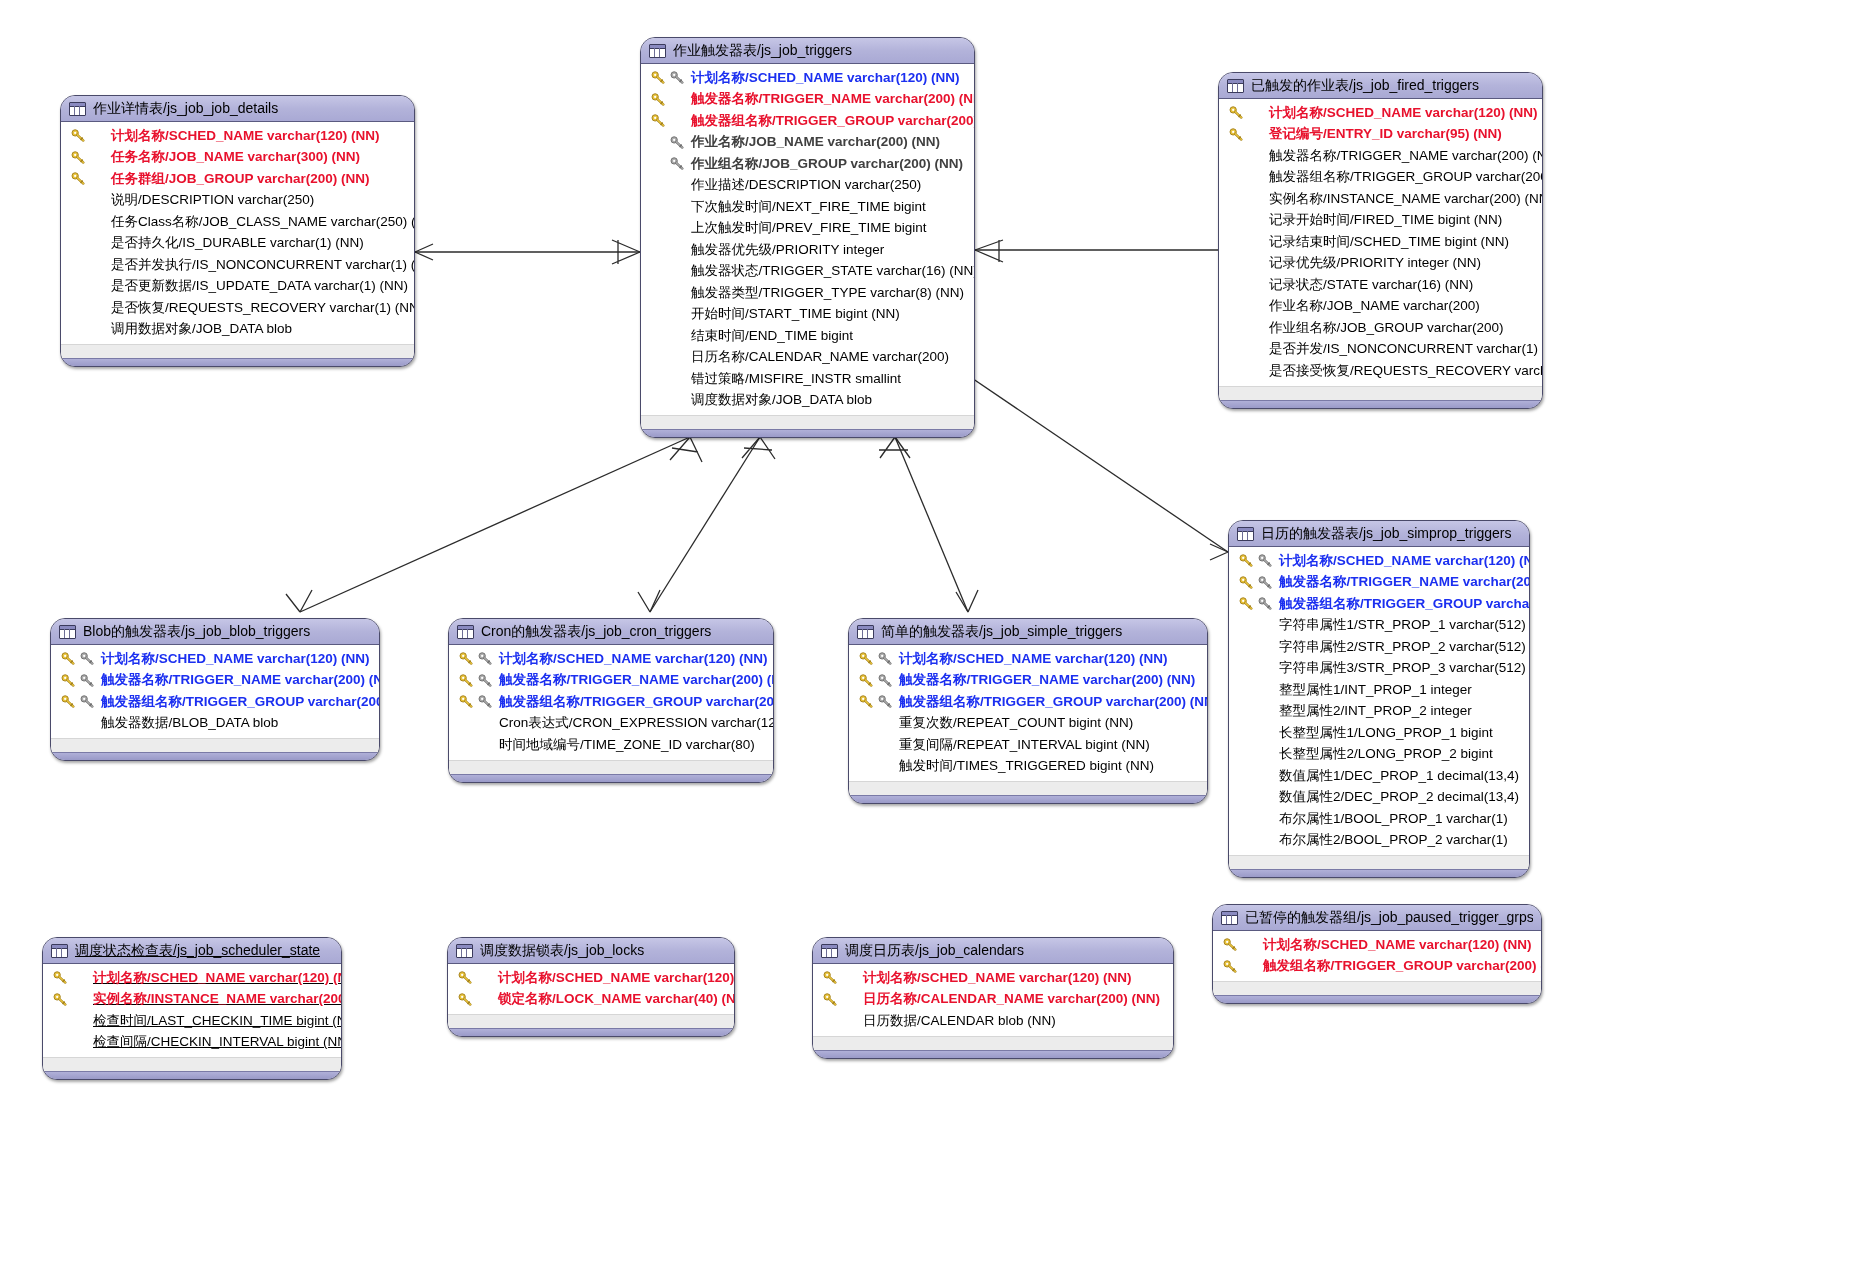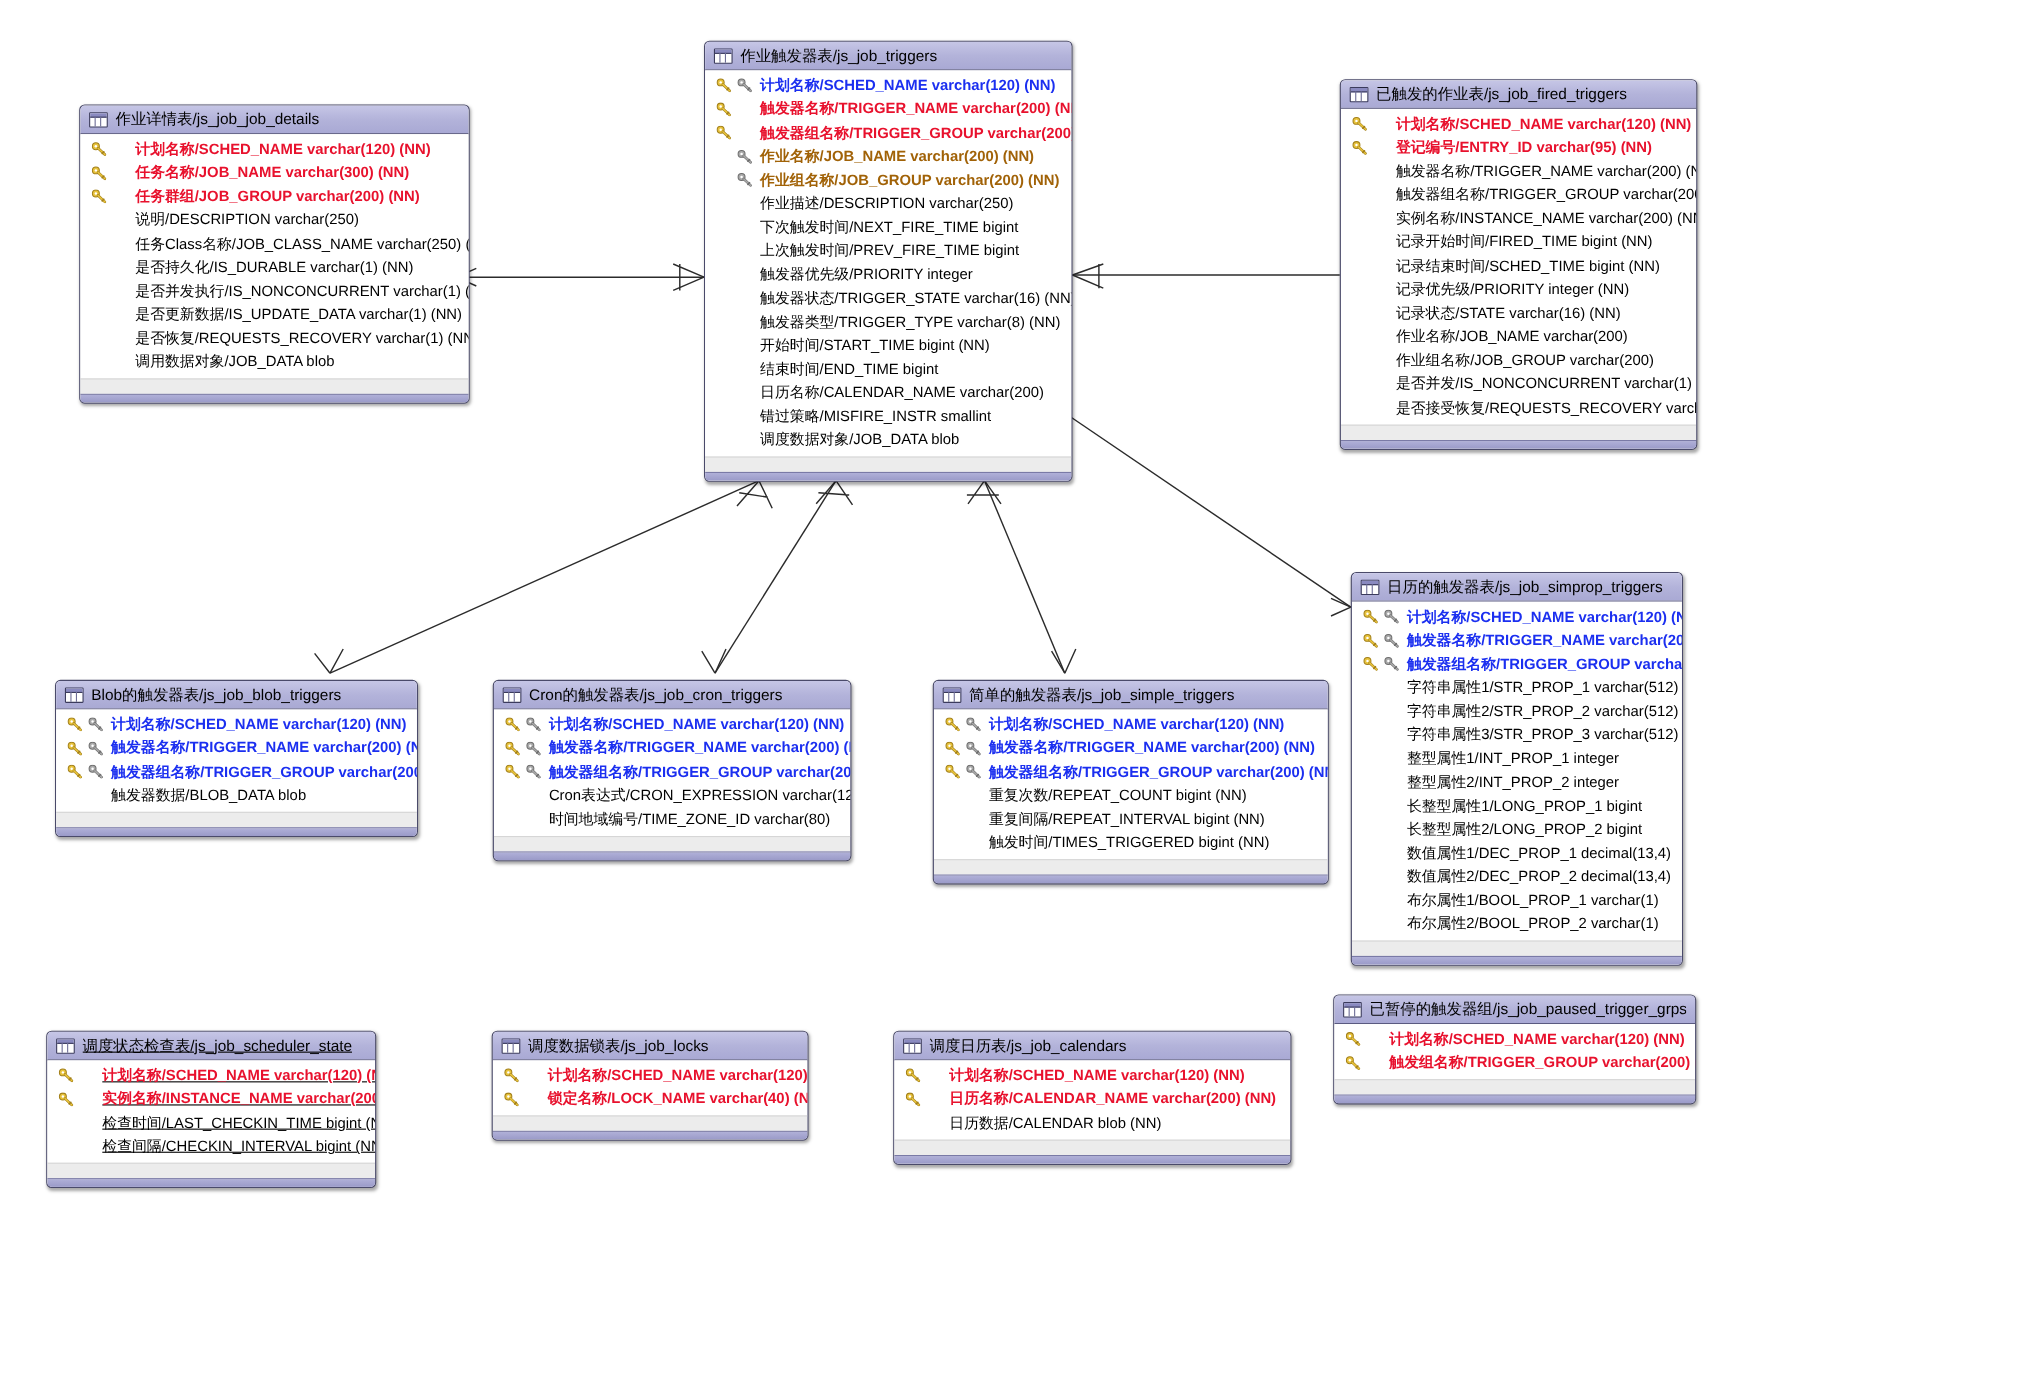--- a/index.html
+++ b/index.html
@@ -3,42 +3,42 @@
 <meta charset="utf-8">
 <title>ER Diagram</title>
 <style>
   html,body{margin:0;padding:0;background:#ffffff;}
   body{width:1849px;height:1267px;position:relative;overflow:hidden;
        font-family:"Liberation Sans","DejaVu Sans",sans-serif;}
   #canvas{position:absolute;left:0;top:0;width:1849px;height:1267px;}
   #links{position:absolute;left:0;top:0;width:1849px;height:1267px;pointer-events:none;}
 
   .entity{position:absolute;box-sizing:border-box;
-          border:1px solid #4a4a6a;border-radius:5px;
+          border:1px solid #4a4a6a;border-radius:15px;
           background:#ffffff;
           box-shadow:1px 2px 3px rgba(0,0,0,.35);
           overflow:hidden;}
   .entity .hdr{
       display:flex;align-items:center;gap:7px;
       height:25px;padding:0 8px;
       background:linear-gradient(to bottom,#c6c6e6 0%,#b3b3da 50%,#a9a9d4 100%);
       border-bottom:1px solid #5a5a80;
       font-size:14px;color:#000;white-space:nowrap;}
   .entity .hdr .ttl{overflow:hidden;text-overflow:clip;}
   .entity .body{background:#fff;padding:3px 0 4px 0;}
   .entity .ftr{height:13px;background:#ececec;border-top:1px solid #d6d6d6;}
   .entity .ftr2{height:7px;background:linear-gradient(to bottom,#b0b0d8,#9a9ac8);
                 border-top:1px solid #7a7aa6;}
 
   .col{display:flex;align-items:center;height:21.5px;font-size:13.5px;
        white-space:nowrap;padding-left:8px;}
   .kslot{width:19px;flex:0 0 19px;display:flex;align-items:center;justify-content:center;}
   .col .txt{padding-left:4px;}
   .c-pk{color:#e8112d;font-weight:bold;}
-  .c-fk{color:#a16207;font-weight:bold;}
+  .c-fk{color:#404040;font-weight:bold;}
   .c-pkfk{color:#1b2ff0;font-weight:bold;}
   .c-plain{color:#000;font-weight:normal;}
 
   
   .tbl-icon{width:15px;height:12px;flex:0 0 15px;position:relative;
             border:1px solid #3b3b5c;background:#fff;border-radius:1px;}
   .tbl-icon::before{content:"";position:absolute;left:0;right:0;top:0;height:3px;
             background:#8a8ac0;border-bottom:1px solid #3b3b5c;}
   .tbl-icon::after{content:"";position:absolute;left:4px;top:3px;bottom:0;width:1px;
             background:#6d6d96;box-shadow:5px 0 0 0 #6d6d96;}
@@ -72,21 +72,21 @@
       <path d="M895,437 L968,612"></path>
       <path d="M895,437 L880,458 M895,437 L910,458 M879,450 L908,450"></path>
       <path d="M968,612 L978,590 M968,612 L956,592"></path>
 
       <path d="M960,370 L1228,552"></path>
       <path d="M960,370 L942,386 M960,370 L966,392 M941,378 L963,384"></path>
       <path d="M1228,552 L1210,544 M1228,552 L1210,560"></path>
     </g>
   </svg>
 
-  <div class="entity" id="e-job_details" style="left:60px;top:95px;width:355px;margin-left:12px;">
+  <div class="entity" id="e-job_details" style="left:60px;top:95px;width:355px;">
     <div class="hdr">
       <span class="tbl-icon"></span>
       <span class="ttl">作业详情表/js_job_job_details</span>
     </div>
     <div class="body">
         <div class="col">
           <span class="kslot">
             <svg class="key" viewBox="0 0 16 14" aria-hidden="true">
               <circle cx="4.4" cy="4.2" r="3.4" fill="#e8c33c" stroke="#a3801a" stroke-width="1"></circle>
               <circle cx="4.4" cy="4.2" r="1.2" fill="#ffffff"></circle>

